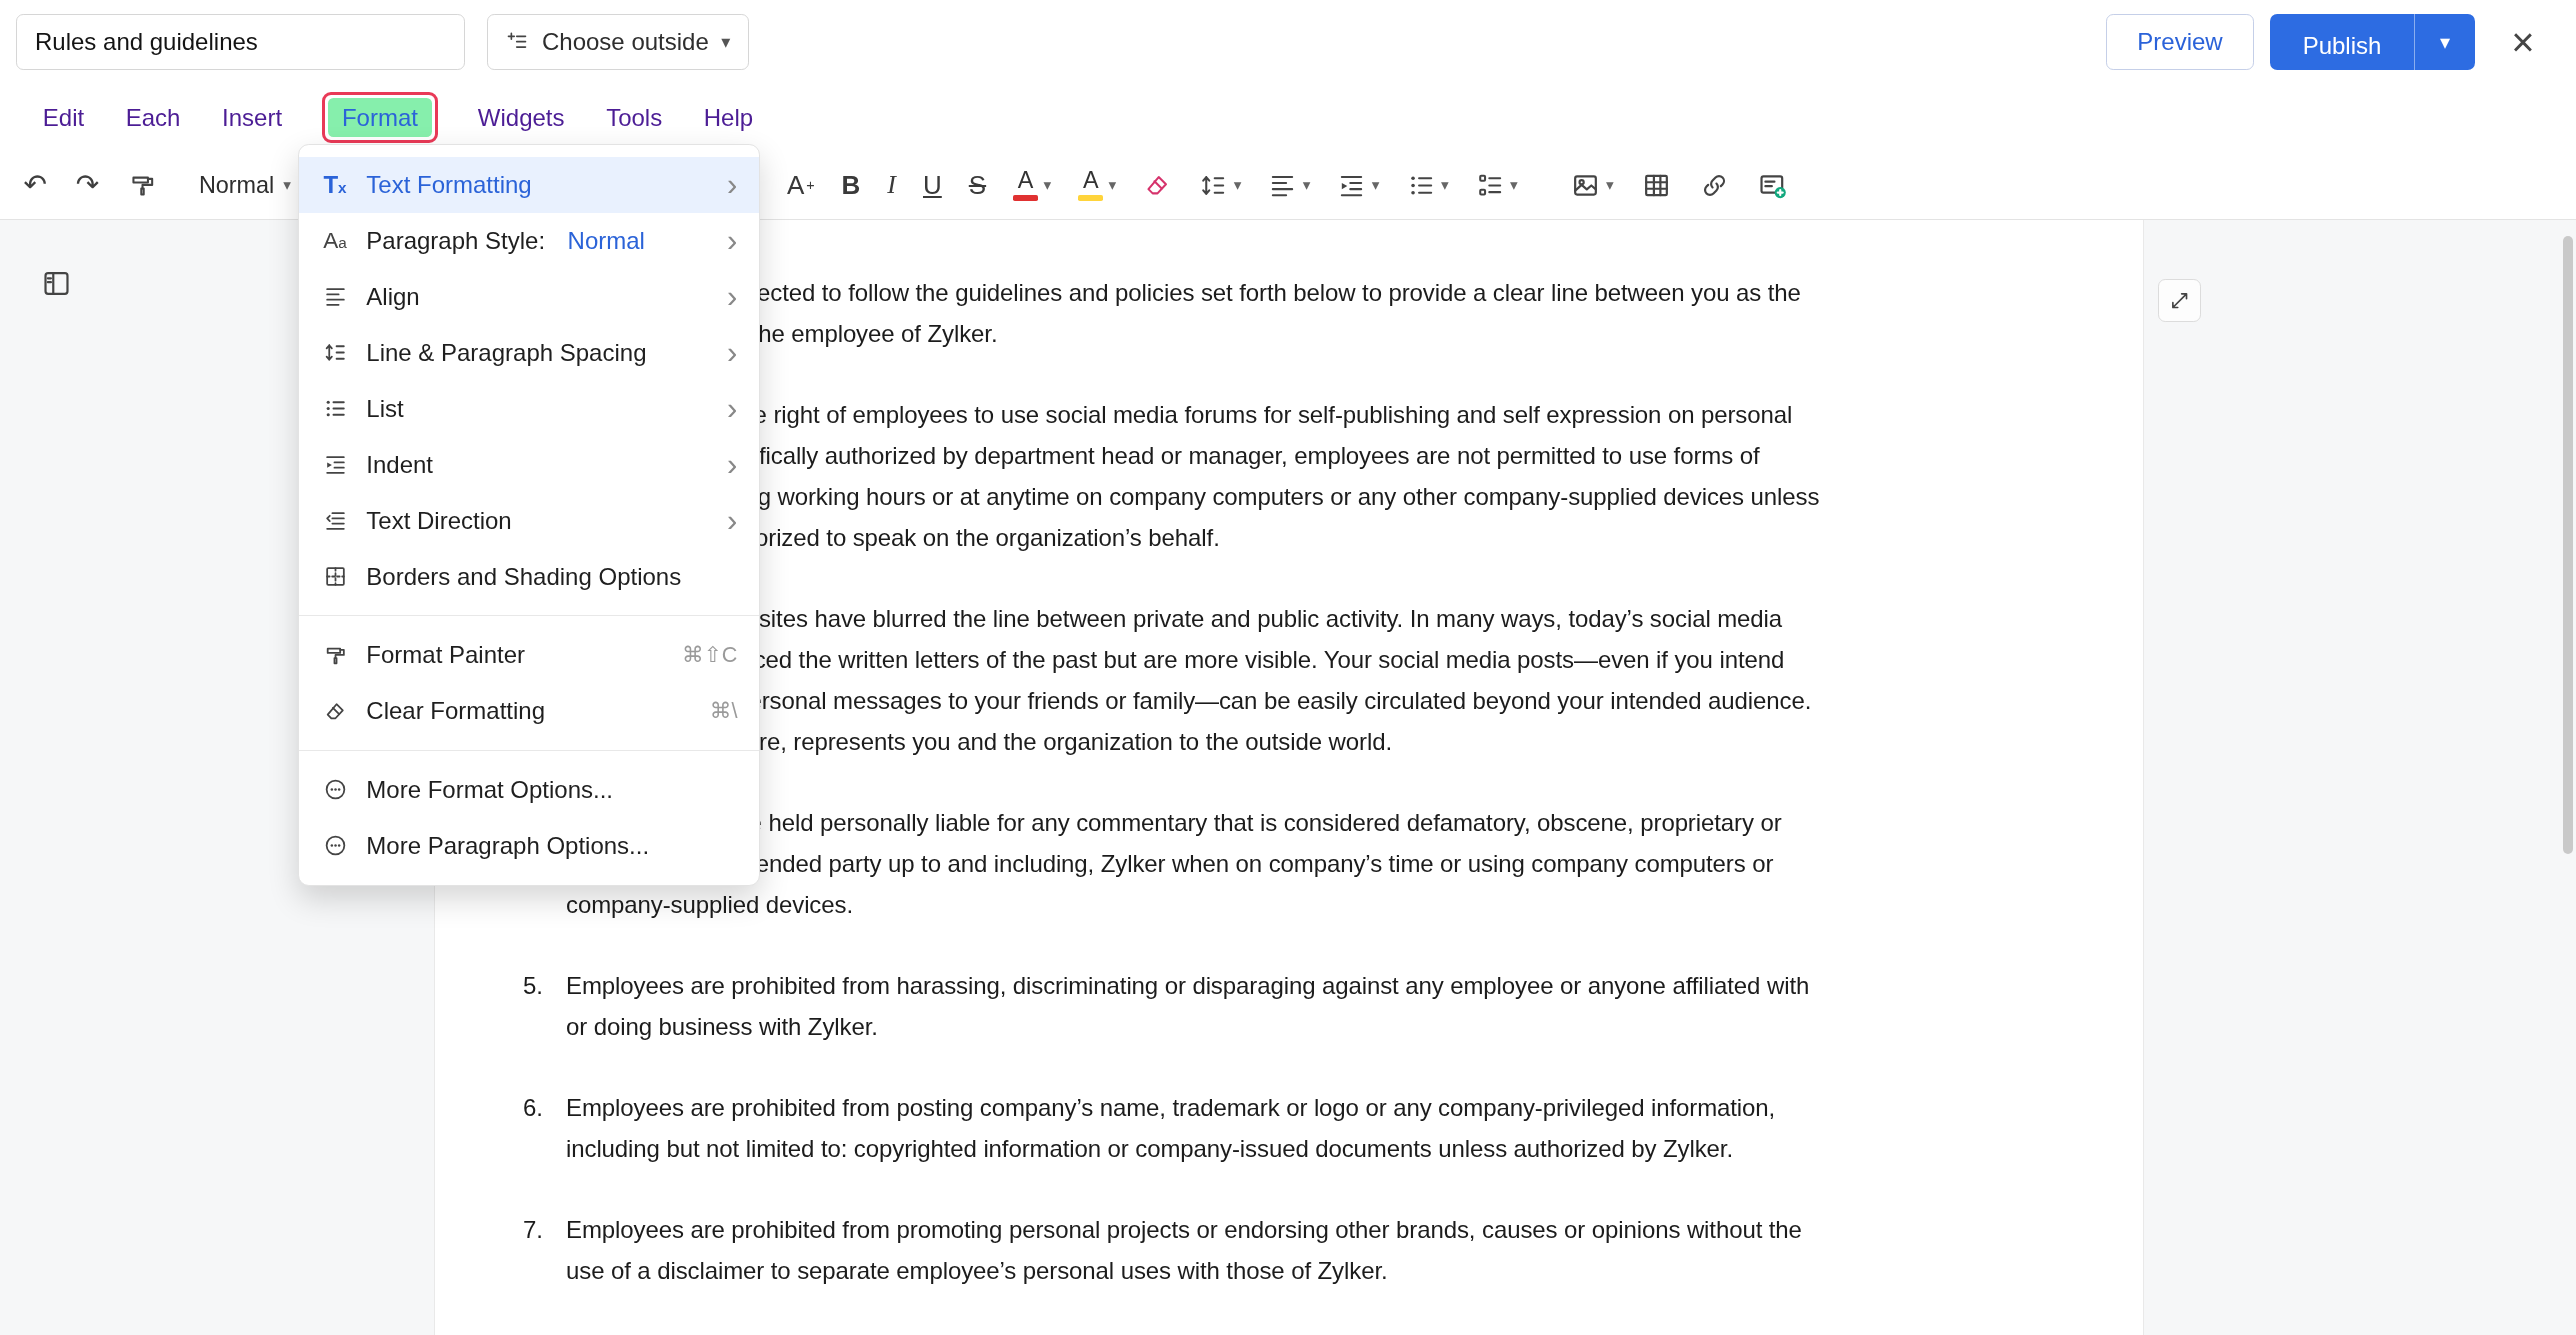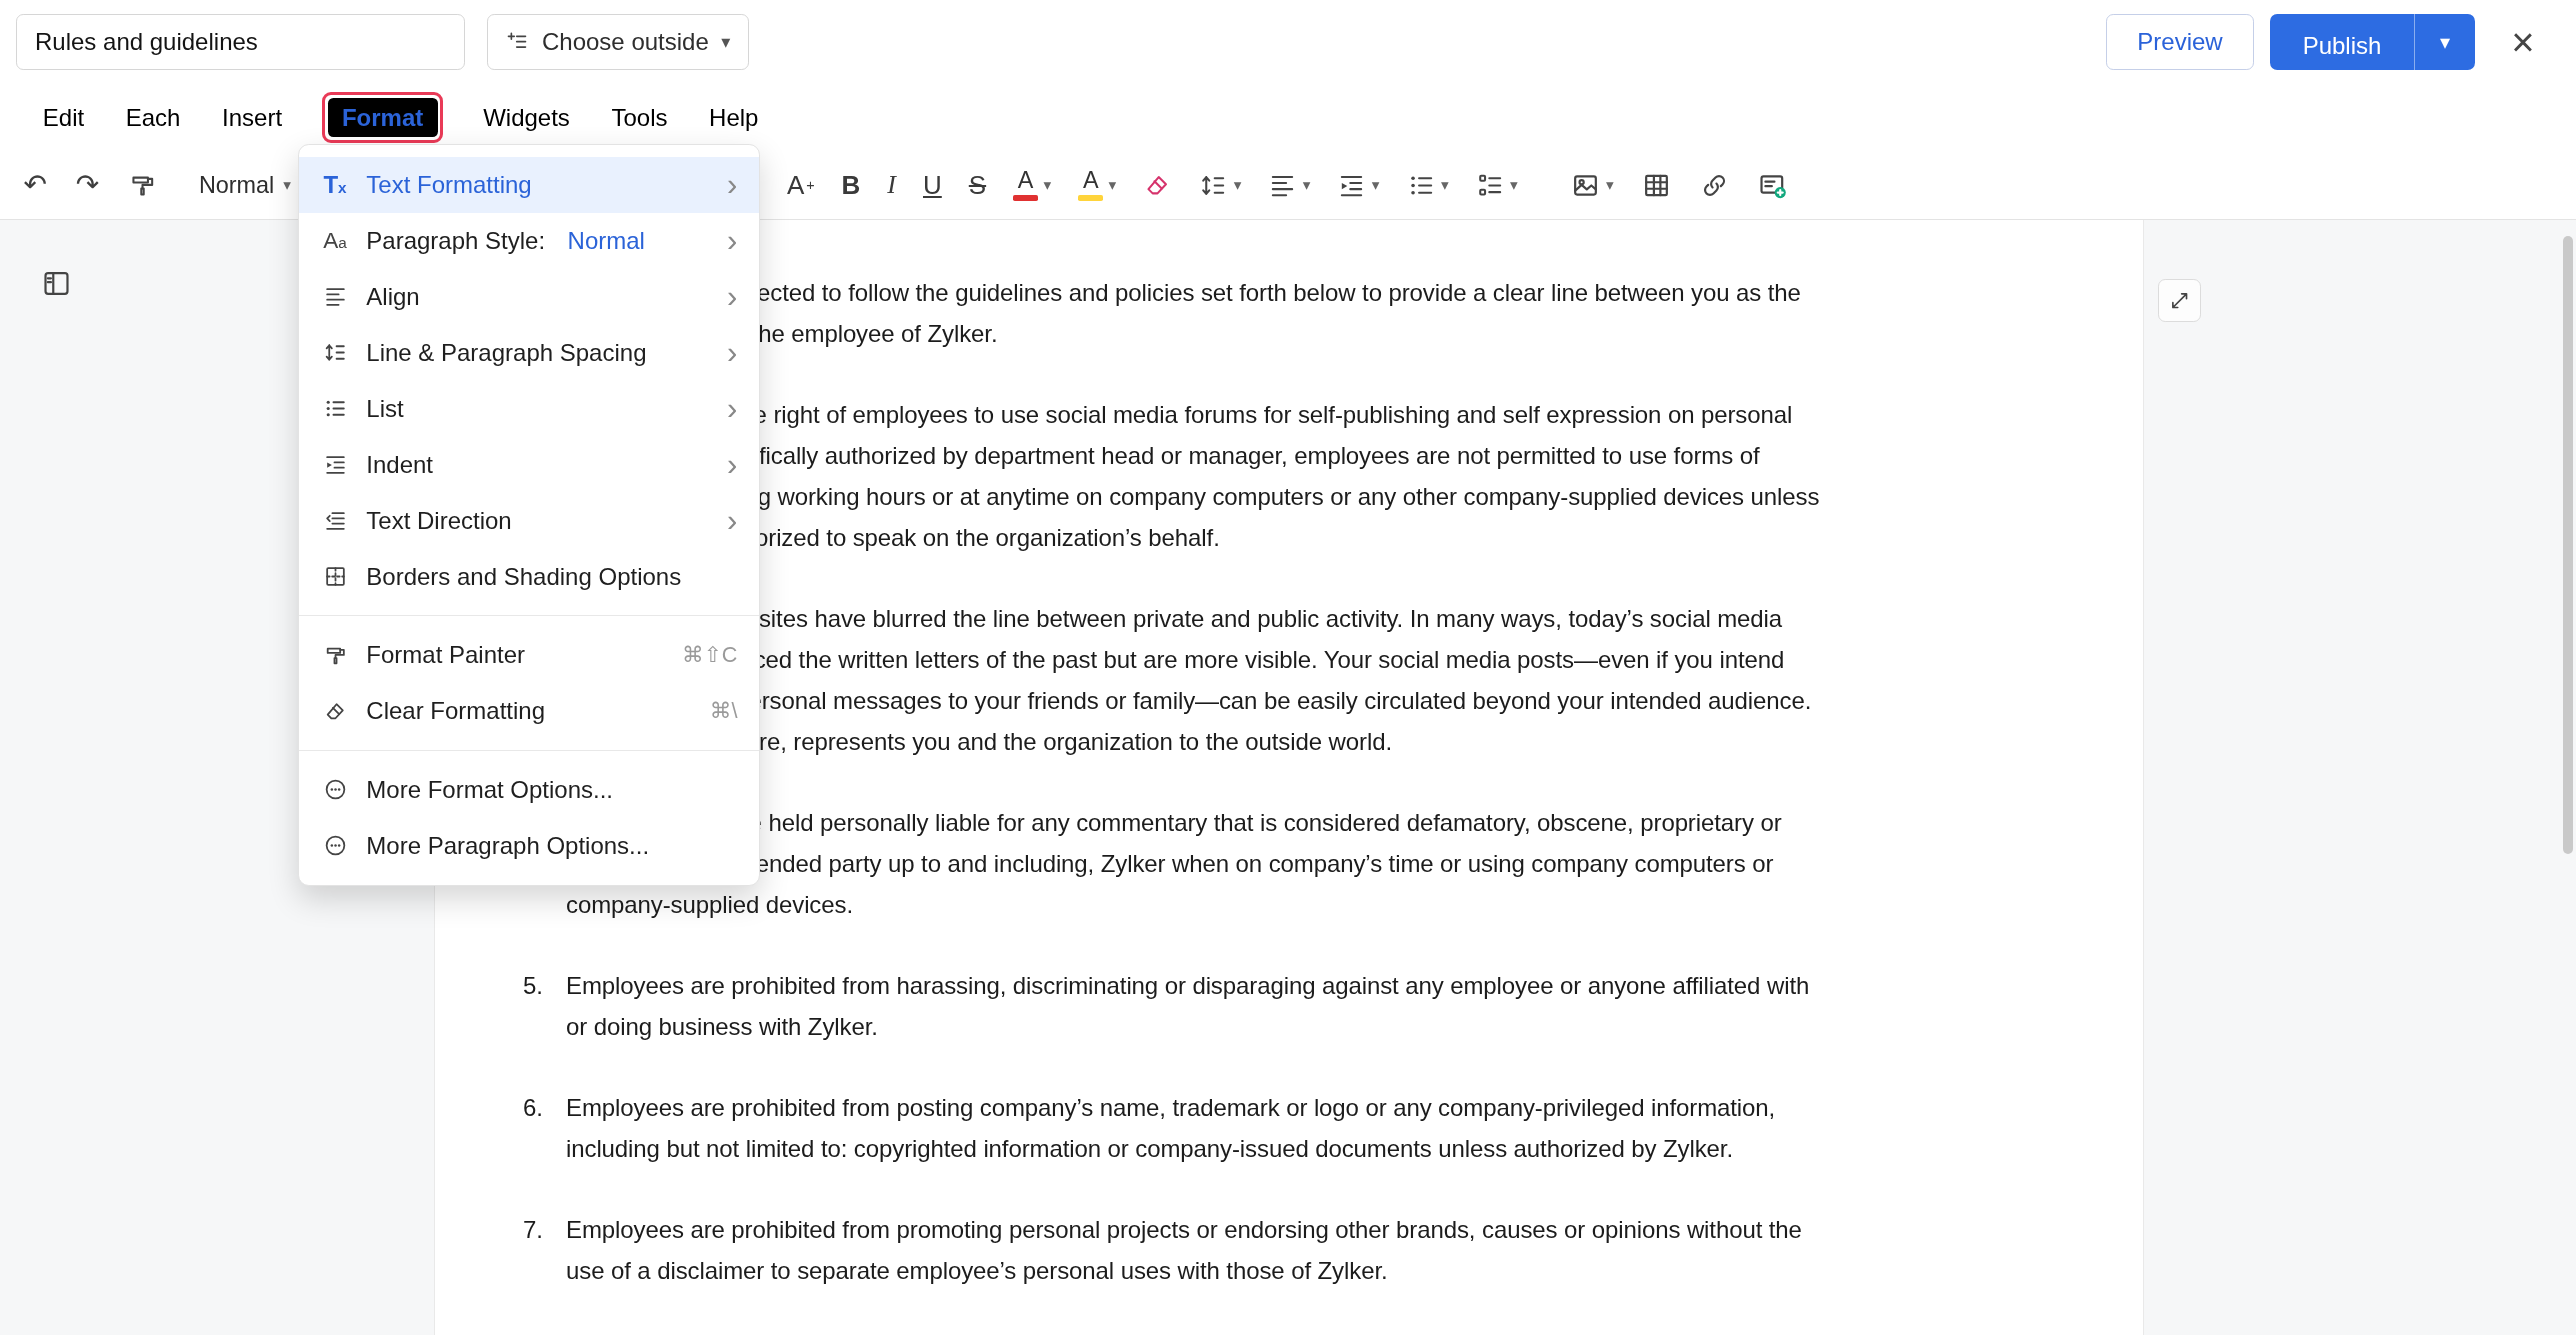--- a/index.html
+++ b/index.html
@@ -47,26 +47,26 @@
   .close-btn {
     width: 56px; height: 56px; margin-left: 20px; margin-right: 25px;
     background: transparent; border: none; font-size: 40px; color: #454545; cursor: pointer; line-height: 56px;
   }
 
   
   .menubar {
     position: absolute; left: 0; top: 85px; width: 2576px; height: 65px;
     display: flex; align-items: center; gap: 38px; padding-left: 41px; background: #fff;
   }
-  .mb-item { font-size: 24px; color: #000000; cursor: pointer; padding: 5.4px 1.8px; }
+  .mb-item { font-size: 24px; color: #4c1d95; cursor: pointer; padding: 5.4px 1.8px; }
   .mb-annotation {
     border: 3.6px solid #e93a57; border-radius: 9px; padding: 2.7px; display: inline-flex;
   }
   .mb-item.mb-active {
-    background: #000000; color: #2b63d8; border-radius: 5.4px; padding: 5.4px 14.4px; font-weight: bold;
+    background: #86efac; color: #2b63d8; border-radius: 5.4px; padding: 5.4px 14.4px;
   }
 
   
   .toolbar {
     position: absolute; left: 0; top: 150px; width: 2576px; height: 70px;
     background: #fff; border-bottom: 0.9px solid #e3e3e3;
   }
   .tb-group { position: absolute; top: 0; height: 70px; display: flex; align-items: center; gap: 29px; }
   .tb-g1 { left: 23.4px; }
   .tb-g2 { left: 787px; gap: 27px; }

